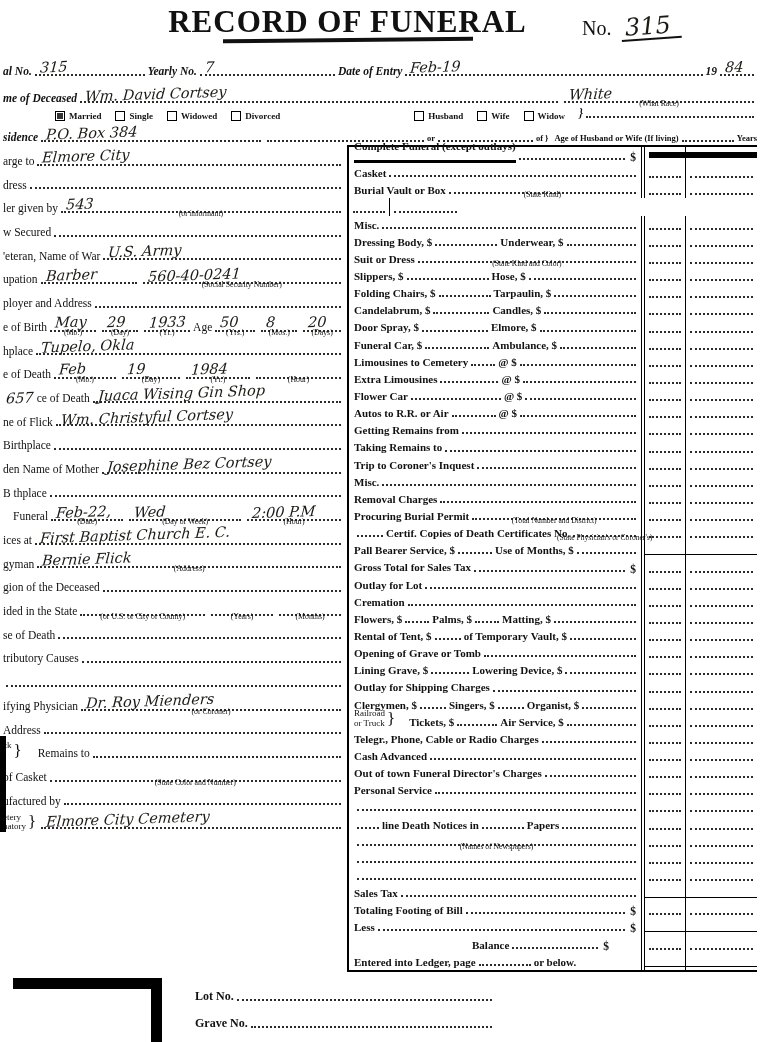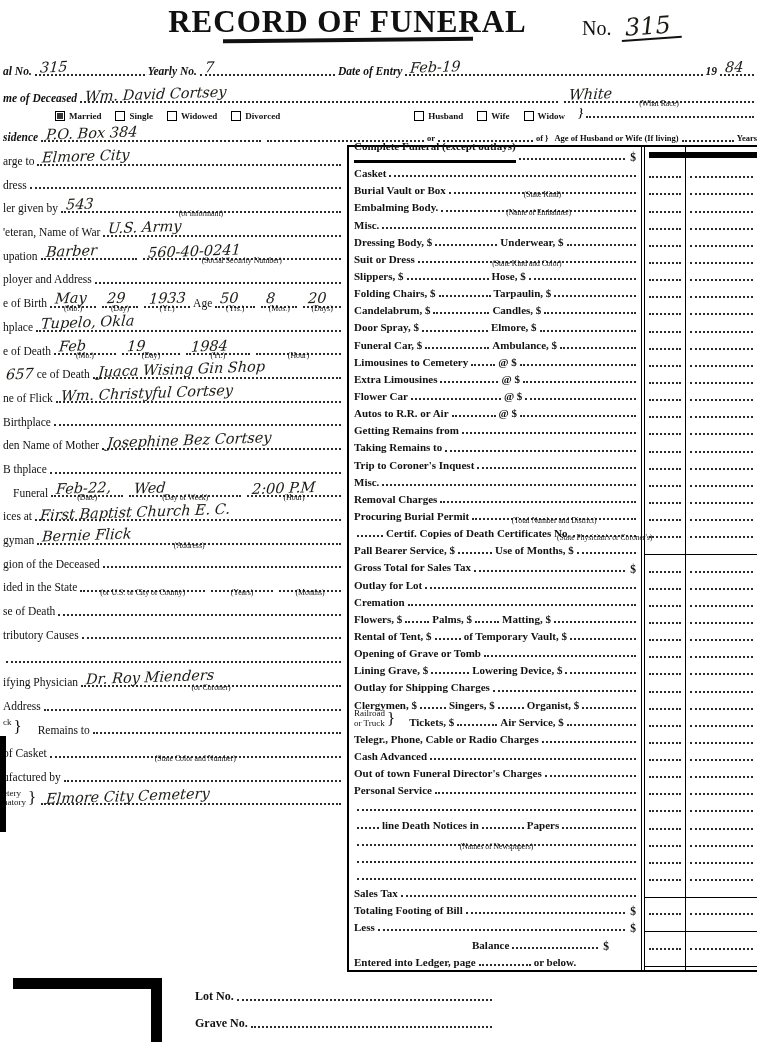--- a/index.html
+++ b/index.html
@@ -175,20 +175,24 @@
           <span class="dots"></span>
         </div>
         <div class="row">
           <span class="lbl">ler given by</span>
           <span class="ds" style="flex: 1 1 0%;">
             <span class="sub">(or informant)</span>
             <span class="hw">543</span>
           </span>
         </div>
         <div class="row">
+          <span class="lbl">w Secured</span>
+          <span class="dots"></span>
+        </div>
+        <div class="row">
           <span class="lbl">'eteran, Name of War</span>
           <span class="ds" style="flex: 1 1 0%;">
             <span class="hw">U.S. Army</span>
           </span>
         </div>
         <div class="row">
           <span class="lbl">upation</span>
           <span class="ds" style="width: 96px;">
             <span class="hw">Barber</span>
           </span>
@@ -420,26 +424,20 @@
             <div class="c-amt">
               <span class="a1">
                 <span class="adots"></span>
               </span>
               <span class="a2">
                 <span class="adots"></span>
               </span>
             </div>
           </div>
           <div class="c-row">
-            <div class="c-label">
-              <span class="lbl">Embalming Body.</span>
-              <span class="ds" style="flex: 1 1 0%;">
-                <span class="sub">(Name of Embalmer)</span>
-              </span>
-            </div>
             <div class="c-amt">
               <span class="a1">
                 <span class="adots"></span>
               </span>
               <span class="a2">
                 <span class="adots"></span>
               </span>
             </div>
           </div>
           <div class="c-row">

